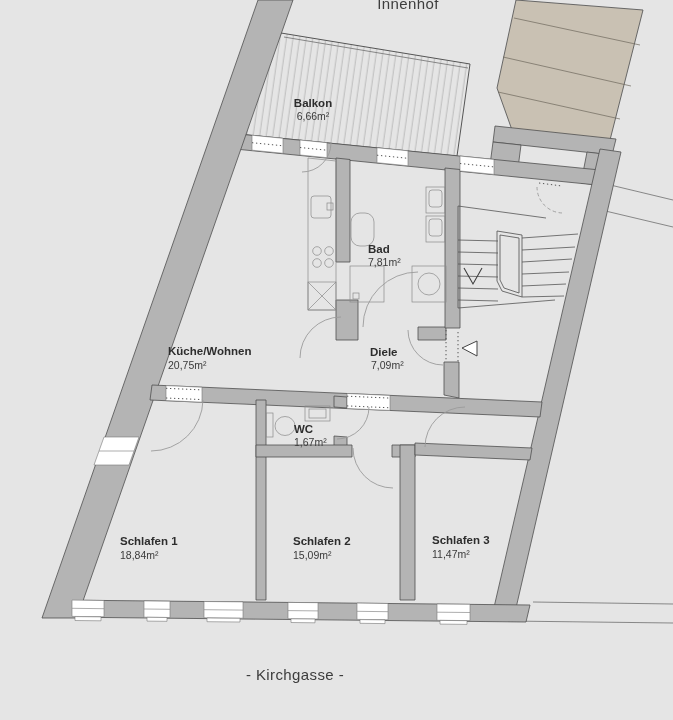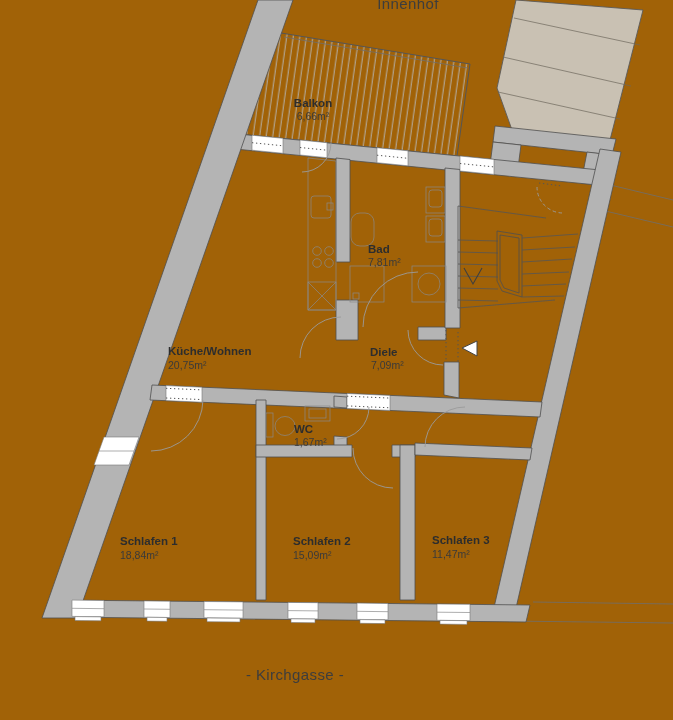--- a/index.html
+++ b/index.html
@@ -1,16 +1,16 @@
 <!DOCTYPE html>
 <html style="--wall: #b4b4b4; --wall-line: #4f4f4f; --neighbor: #c9c1b3; --text: #2d2d2d;"><head>
 <meta charset="utf-8">
 <style>
   html,body{margin:0;padding:0;background:#fff;}
-  .canvas{width:673px;height:720px;background:#a16207;position:relative;overflow:hidden;
+  .canvas{width:673px;height:720px;background:#e5e5e5;position:relative;overflow:hidden;
           font-family:"Liberation Sans", sans-serif;}
   svg{display:block;}
   .wall{fill:var(--wall,#b4b4b4);stroke:var(--wall-line,#4f4f4f);stroke-width:.8;}
   .beige{fill:var(--neighbor,#c9c1b3);stroke:#5a5a5a;stroke-width:.9;}
   .beige-line{stroke:#6d675c;stroke-width:.7;fill:none;}
   .thin{stroke:#6e6e6e;stroke-width:.8;fill:none;}
   .open{fill:#ffffff;stroke:#777;stroke-width:.6;}
   .winline{stroke:#8a8a8a;stroke-width:.7;fill:none;}
   .fixl{stroke:#8a8a8a;stroke-width:.7;fill:none;}
   .arc{stroke:#9b9b9b;stroke-width:.9;fill:none;}

